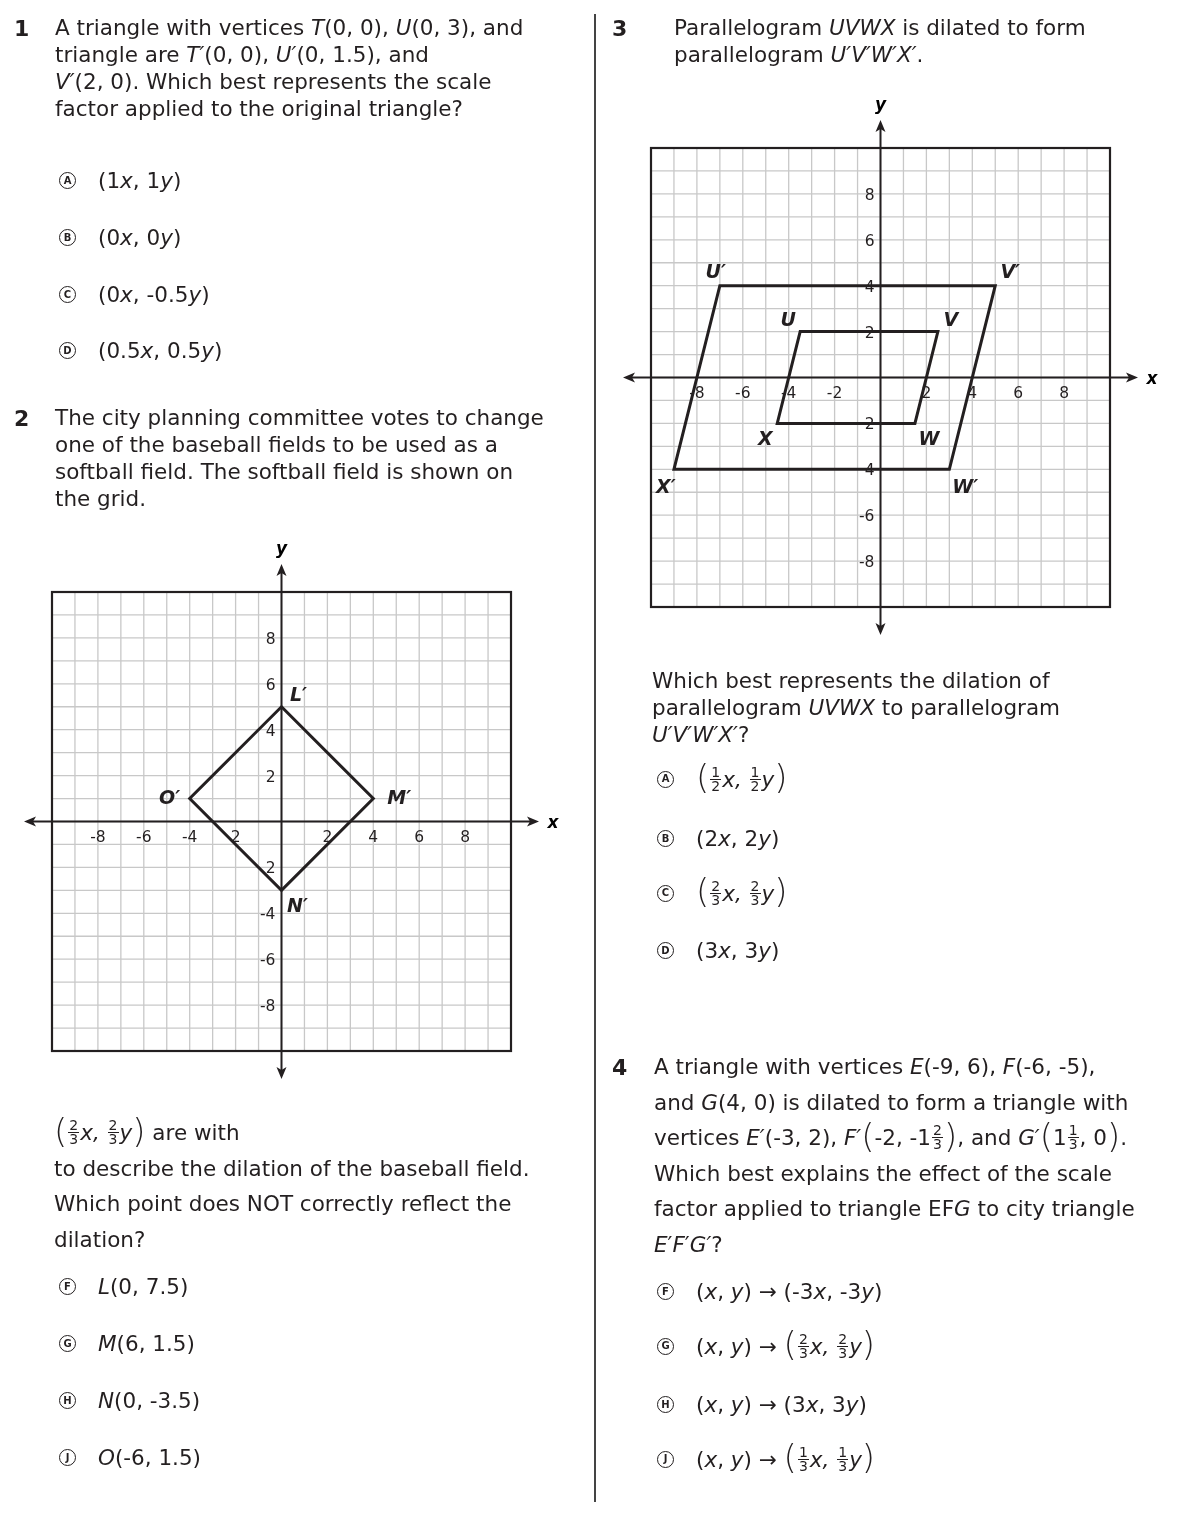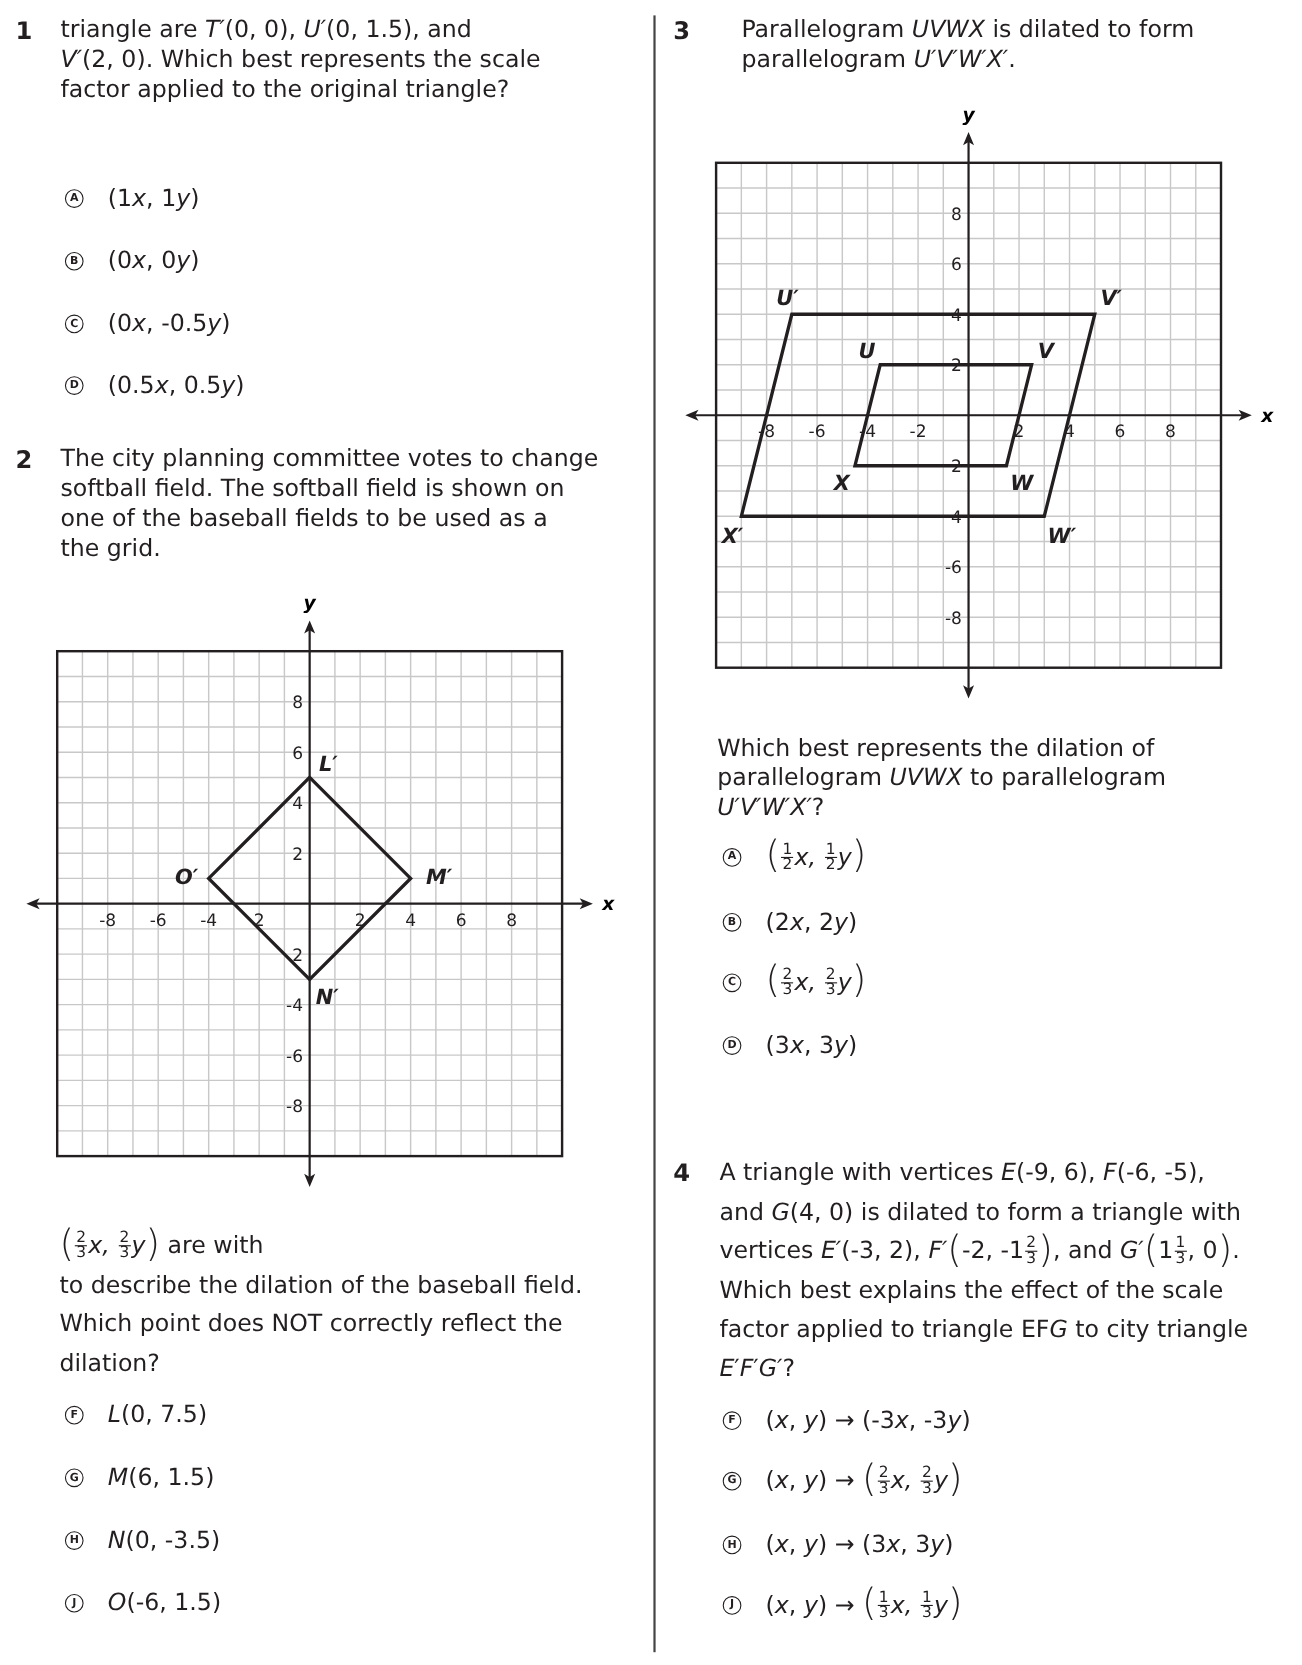--- a/index.html
+++ b/index.html
@@ -19,20 +19,21 @@
   .frac .num { border-bottom: 1.3px solid #231f20; padding: 0 1px; }
   .paren { font-size: 34px; font-weight: 200; vertical-align: middle; line-height: 1; position: relative; top: -2px; }
   .divider { position: absolute; left: 594px; top: 14px; width: 1.5px; height: 1488px; background: #444; }
   svg text { font-family: "DejaVu Sans", sans-serif; }
 </style>
 </head>
 <body>
 
 <div class="qnum" style="left:14px;top:16px;">1</div>
 <div class="qtext" style="left:55px;top:14px;width:530px;" id="q1text">
+    <div><span style="white-space: pre;">A triangle with vertices </span><span class="it" style="white-space: pre;">T</span><span style="white-space: pre;">(0, 0), </span><span class="it" style="white-space: pre;">U</span><span style="white-space: pre;">(0, 3), and</span></div>
     <div><span style="white-space: pre;">triangle are </span><span class="it" style="white-space: pre;">T′</span><span style="white-space: pre;">(0, 0), </span><span class="it" style="white-space: pre;">U′</span><span style="white-space: pre;">(0, 1.5), and</span></div>
     <div><span class="it" style="white-space: pre;">V′</span><span style="white-space: pre;">(2, 0). Which best represents the scale</span></div>
     <div><span style="white-space: pre;">factor applied to the original triangle?</span></div>
   </div>
 
 <div class="choice" style="left:59px;top:168px;">
   <span class="bubble">A</span>
   <span class="ctext"><span style="white-space: pre;">(1</span><span class="it" style="white-space: pre;">x</span><span style="white-space: pre;">, 1</span><span class="it" style="white-space: pre;">y</span><span style="white-space: pre;">)</span></span>
 </div>
 <div class="choice" style="left:59px;top:225px;">
@@ -44,22 +45,22 @@
   <span class="ctext"><span style="white-space: pre;">(0</span><span class="it" style="white-space: pre;">x</span><span style="white-space: pre;">, -0.5</span><span class="it" style="white-space: pre;">y</span><span style="white-space: pre;">)</span></span>
 </div>
 <div class="choice" style="left:59px;top:338px;">
   <span class="bubble">D</span>
   <span class="ctext"><span style="white-space: pre;">(0.5</span><span class="it" style="white-space: pre;">x</span><span style="white-space: pre;">, 0.5</span><span class="it" style="white-space: pre;">y</span><span style="white-space: pre;">)</span></span>
 </div>
 
 <div class="qnum" style="left:14px;top:406px;">2</div>
 <div class="qtext" style="left:55px;top:404px;width:530px;">
   <div>The city planning committee votes to change</div>
+  <div>one of the baseball fields to be used as a</div>
   <div>softball field. The softball field is shown on</div>
-  <div>one of the baseball fields to be used as a</div>
   <div>the grid.</div>
 </div>
 
 <svg id="graph2" class="abs" style="left:20px;top:535px;" width="560" height="545">
     <g>
       <line x1="32" y1="57" x2="32" y2="516" stroke="#c8c8c8" stroke-width="1.3"></line>
       <line x1="32" y1="516" x2="491" y2="516" stroke="#c8c8c8" stroke-width="1.3"></line>
       <line x1="54.95000000000002" y1="57" x2="54.95000000000002" y2="516" stroke="#c8c8c8" stroke-width="1.3"></line>
       <line x1="32" y1="493.04999999999995" x2="491" y2="493.04999999999995" stroke="#c8c8c8" stroke-width="1.3"></line>
       <line x1="77.9" y1="57" x2="77.9" y2="516" stroke="#c8c8c8" stroke-width="1.3"></line>

